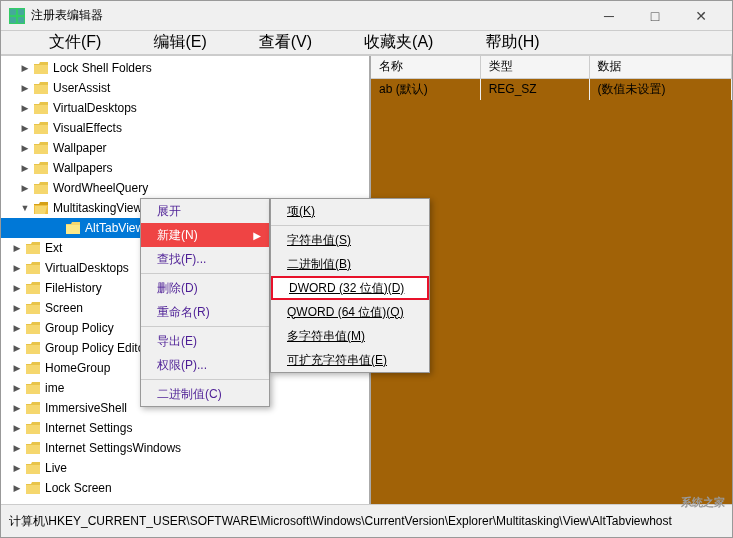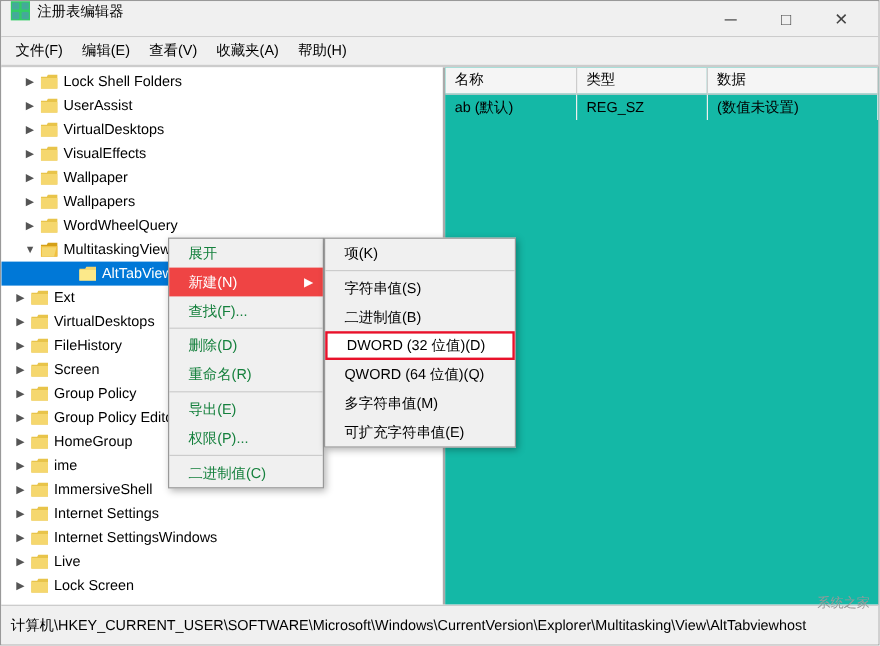--- a/index.html
+++ b/index.html
@@ -17,20 +17,21 @@
       height: 538px;
       background: #f0f0f0;
       border: 1px solid #999;
       display: flex;
       flex-direction: column;
     }
     .title-bar {
       height: 30px;
       background: #f0f0f0;
       display: flex;
+      align-items: center;
       padding: 0 8px;
       border-bottom: 1px solid #ccc;
     }
     .title-bar-icon {
       width: 16px;
       height: 16px;
       margin-right: 6px;
       background: #3c6;
       display: flex;
       align-items: center;
@@ -62,22 +63,23 @@
       height: 24px;
       display: flex;
       align-items: center;
       padding: 0 4px;
       background: #f0f0f0;
       border-bottom: 1px solid #ccc;
     }
     .menu-item {
       padding: 12px 8px;
       cursor: pointer;
-      font-size: 12px;
+      font-size: 16px;
       color: #000;
+      margin-left: 36px;
     }
     .main-content {
       display: flex;
       flex: 1;
       overflow: hidden;
       border-top: 1px solid #ccc;
     }
     .tree-panel {
       width: 370px;
       min-width: 370px;
@@ -113,21 +115,21 @@
       height: 16px;
       margin-right: 4px;
       flex-shrink: 0;
       display: flex;
       align-items: center;
       justify-content: center;
     }
     .folder-svg { width: 14px; height: 12px; }
     .right-panel {
       flex: 1;
-      background: #14b8a6;
+      background: #a16207;
       overflow: auto;
     }
     .right-table {
       width: 100%;
       border-collapse: collapse;
     }
     .right-table th {
       background: #f5f5f5;
       border-bottom: 1px solid #ccc;
       border-right: 1px solid #ccc;
@@ -165,21 +167,21 @@
       z-index: 100;
       min-width: 130px;
     }
     .ctx-item {
       height: 24px;
       display: flex;
       align-items: center;
       padding: 0 16px;
       cursor: pointer;
       font-size: 12px;
-      color: #15803d;
+      color: #4c1d95;
       position: relative;
     }
     .ctx-item.highlighted {
       background: #ef4444;
       color: #fff;
     }
     .ctx-separator {
       height: 1px;
       background: #ccc;
       margin: 2px 0;
@@ -201,20 +203,21 @@
       min-width: 160px;
     }
     .sub-ctx-item {
       height: 24px;
       display: flex;
       align-items: center;
       padding: 0 16px;
       cursor: pointer;
       font-size: 12px;
       color: #000;
+      text-decoration: underline;
     }
     .sub-ctx-item.dword-highlighted {
       background: #fff;
       color: #000;
       border: 2px solid #e8112a;
     }
     .sub-ctx-separator {
       height: 1px;
       background: #ccc;
       margin: 2px 0;
@@ -223,20 +226,21 @@
     ::-webkit-scrollbar { width: 14px; height: 14px; }
     ::-webkit-scrollbar-track { background: #f0f0f0; }
     ::-webkit-scrollbar-thumb { background: #c0c0c0; border: 3px solid #f0f0f0; }
     .watermark {
       position: absolute;
       bottom: 28px;
       right: 8px;
       font-size: 11px;
       color: #999;
       z-index: 200;
+      font-weight: bold;
     }
   </style>
 </head>
 <body>
 
 <div class="window">
 
   <div class="title-bar">
     <div class="title-bar-icon">
       <svg width="16" height="16" viewBox="0 0 16 16">

